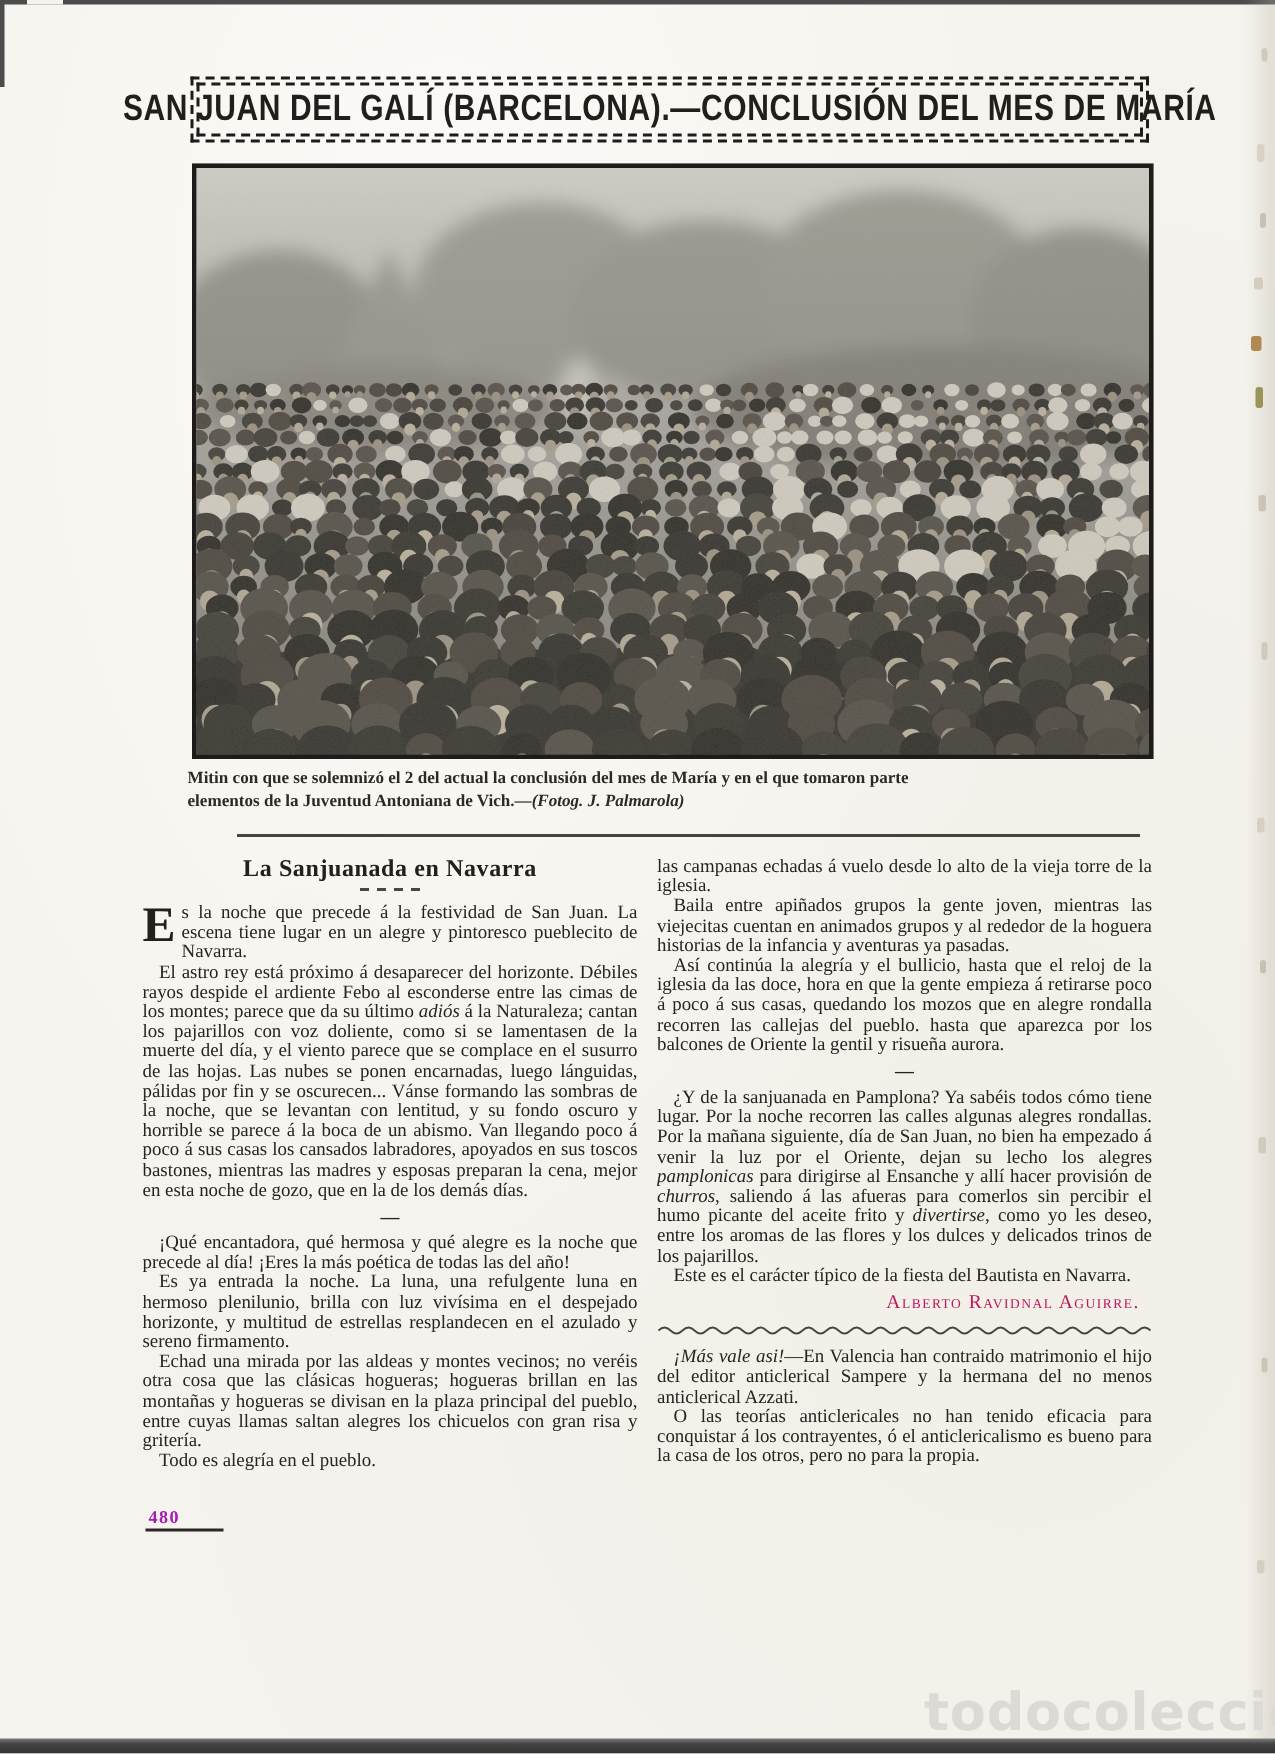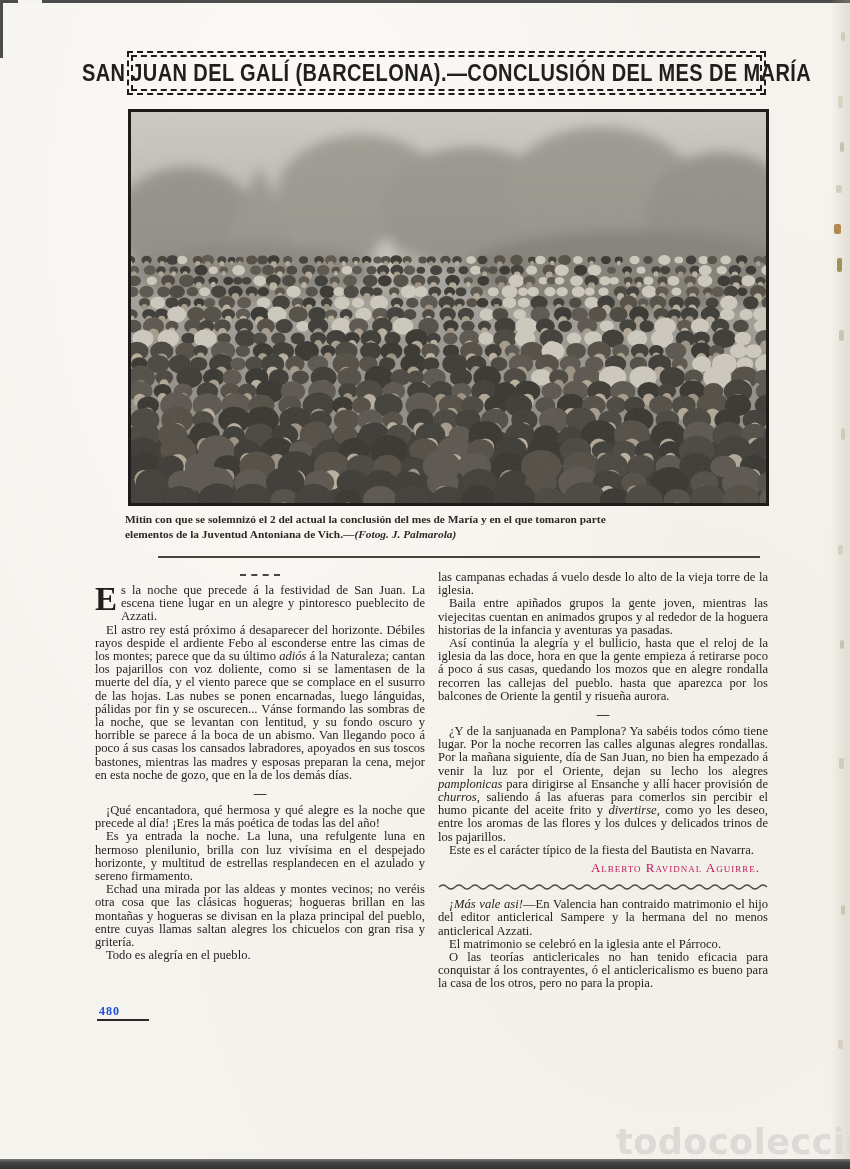--- a/index.html
+++ b/index.html
@@ -53,21 +53,21 @@
   .dropcap { float:left; font-weight:bold; font-size:33px; line-height:26px;
     padding:2px 4px 0 0; color:#22201d; }
   .dash-divider { text-align:center; text-indent:0; line-height:11px; margin:6px 0 5px;
     font-weight:bold; letter-spacing:0; }
   .it { font-style:italic; }
   .signature { text-align:right; text-indent:0; font-variant:small-caps;
     letter-spacing:1px; font-size:13px; margin:4px 8px 0 0; color:#be185d; }
   .wavy { display:block; margin:9px 0 7px; }
   
   .page-number { position:absolute; left:99px; top:1004px; font-size:12px;
-    font-weight:bold; color:#1d4ed8; letter-spacing:1px; }
+    font-weight:bold; color:#a21caf; letter-spacing:1px; }
   .page-number-rule { position:absolute; left:97px; top:1019px; width:52px; height:2px; background:#2b2925; }
   .watermark { position:absolute; left:616px; top:1122px; width:232px;
     font-family:"DejaVu Sans", sans-serif; font-weight:bold; font-size:35px;
     letter-spacing:0.5px; color:#dbdad6; text-align:right; }
 </style>
 </head>
 <body>
 
 <div class="top-line"></div>
 <div class="top-line-gap"></div>
@@ -1172,42 +1172,42 @@
 </div>
 
 <div class="caption">
   <span>Mitin con que se solemnizó el 2 del actual la conclusión del mes de María y en el que tomaron parte</span><br>
   <span>elementos de la Juventud Antoniana de Vich.—</span><span class="credit">(Fotog. J. Palmarola)</span>
 </div>
 <div class="caption-rule"></div>
 
 <div class="columns">
   <div class="col">
+    <div class="art-title">La Sanjuanada en Navarra</div>
     <div class="title-squiggle"></div>
-    <p class="noindent"><span class="dropcap">E</span><span>s la noche que precede á la festividad de San Juan. La escena tiene lugar en un alegre y pintoresco pueblecito de Azzati.</span></p>
+    <p class="noindent"><span class="dropcap">E</span><span>s la noche que precede á la festividad de San Juan. La escena tiene lugar en un alegre y pintoresco pueblecito de Navarra.</span></p>
     <p><span>El astro rey está próximo á desaparecer del horizonte. Débiles rayos despide el ardiente Febo al esconderse entre las cimas de los montes; parece que da su último </span><span class="it">adiós</span><span> á la Naturaleza; cantan los pajarillos con voz doliente, como si se lamentasen de la muerte del día, y el viento parece que se complace en el susurro de las hojas. Las nubes se ponen encarnadas, luego lánguidas, pálidas por fin y se oscurecen... Vánse formando las sombras de la noche, que se levantan con lentitud, y su fondo oscuro y horrible se parece á la boca de un abismo. Van llegando poco á poco á sus casas los cansados labradores, apoyados en sus toscos bastones, mientras las madres y esposas preparan la cena, mejor en esta noche de gozo, que en la de los demás días.</span></p>
     <p class="dash-divider">—</p>
     <p>¡Qué encantadora, qué hermosa y qué alegre es la noche que precede al día! ¡Eres la más poética de todas las del año!</p>
     <p>Es ya entrada la noche. La luna, una refulgente luna en hermoso plenilunio, brilla con luz vivísima en el despejado horizonte, y multitud de estrellas resplandecen en el azulado y sereno firmamento.</p>
     <p>Echad una mirada por las aldeas y montes vecinos; no veréis otra cosa que las clásicas hogueras; hogueras brillan en las montañas y hogueras se divisan en la plaza principal del pueblo, entre cuyas llamas saltan alegres los chicuelos con gran risa y gritería.</p>
     <p>Todo es alegría en el pueblo.</p>
   </div>
   <div class="col">
     <p class="noindent">las campanas echadas á vuelo desde lo alto de la vieja torre de la iglesia.</p>
     <p>Baila entre apiñados grupos la gente joven, mientras las viejecitas cuentan en animados grupos y al rededor de la hoguera historias de la infancia y aventuras ya pasadas.</p>
     <p>Así continúa la alegría y el bullicio, hasta que el reloj de la iglesia da las doce, hora en que la gente empieza á retirarse poco á poco á sus casas, quedando los mozos que en alegre rondalla recorren las callejas del pueblo. hasta que aparezca por los balcones de Oriente la gentil y risueña aurora.</p>
     <p class="dash-divider">—</p>
     <p><span>¿Y de la sanjuanada en Pamplona? Ya sabéis todos cómo tiene lugar. Por la noche recorren las calles algunas alegres rondallas. Por la mañana siguiente, día de San Juan, no bien ha empezado á venir la luz por el Oriente, dejan su lecho los alegres </span><span class="it">pamplonicas</span><span> para dirigirse al Ensanche y allí hacer provisión de </span><span class="it">churros</span><span>, saliendo á las afueras para comerlos sin percibir el humo picante del aceite frito y </span><span class="it">divertirse</span><span>, como yo les deseo, entre los aromas de las flores y los dulces y delicados trinos de los pajarillos.</span></p>
     <p>Este es el carácter típico de la fiesta del Bautista en Navarra.</p>
     <div class="signature">Alberto Ravidnal Aguirre.</div>
     <svg class="wavy" width="330" height="8">
       <path id="wavy-path" stroke="#4a4742" stroke-width="1.2" fill="none" d="M1,4q4,-4 8,0 t8,0 t8,0 t8,0 t8,0 t8,0 t8,0 t8,0 t8,0 t8,0 t8,0 t8,0 t8,0 t8,0 t8,0 t8,0 t8,0 t8,0 t8,0 t8,0 t8,0 t8,0 t8,0 t8,0 t8,0 t8,0 t8,0 t8,0 t8,0 t8,0 t8,0 t8,0 t8,0 t8,0 t8,0 t8,0 t8,0 t8,0 t8,0 t8,0 t8,0"></path>
     </svg>
     <p><span class="it">¡Más vale asi!</span><span>—En Valencia han contraido matrimonio el hijo del editor anticlerical Sampere y la hermana del no menos anticlerical Azzati.</span></p>
-    <p>El matrimonio se celebró en la iglesia ante el Párroco.</p>
     <p>O las teorías anticlericales no han tenido eficacia para conquistar á los contrayentes, ó el anticlericalismo es bueno para la casa de los otros, pero no para la propia.</p>
   </div>
 </div>
 
 <div class="page-number">480</div>
 <div class="page-number-rule"></div>
 <div class="watermark">todocoleccion</div>
 <div class="bottom-strip"></div>
 
 </body></html>

